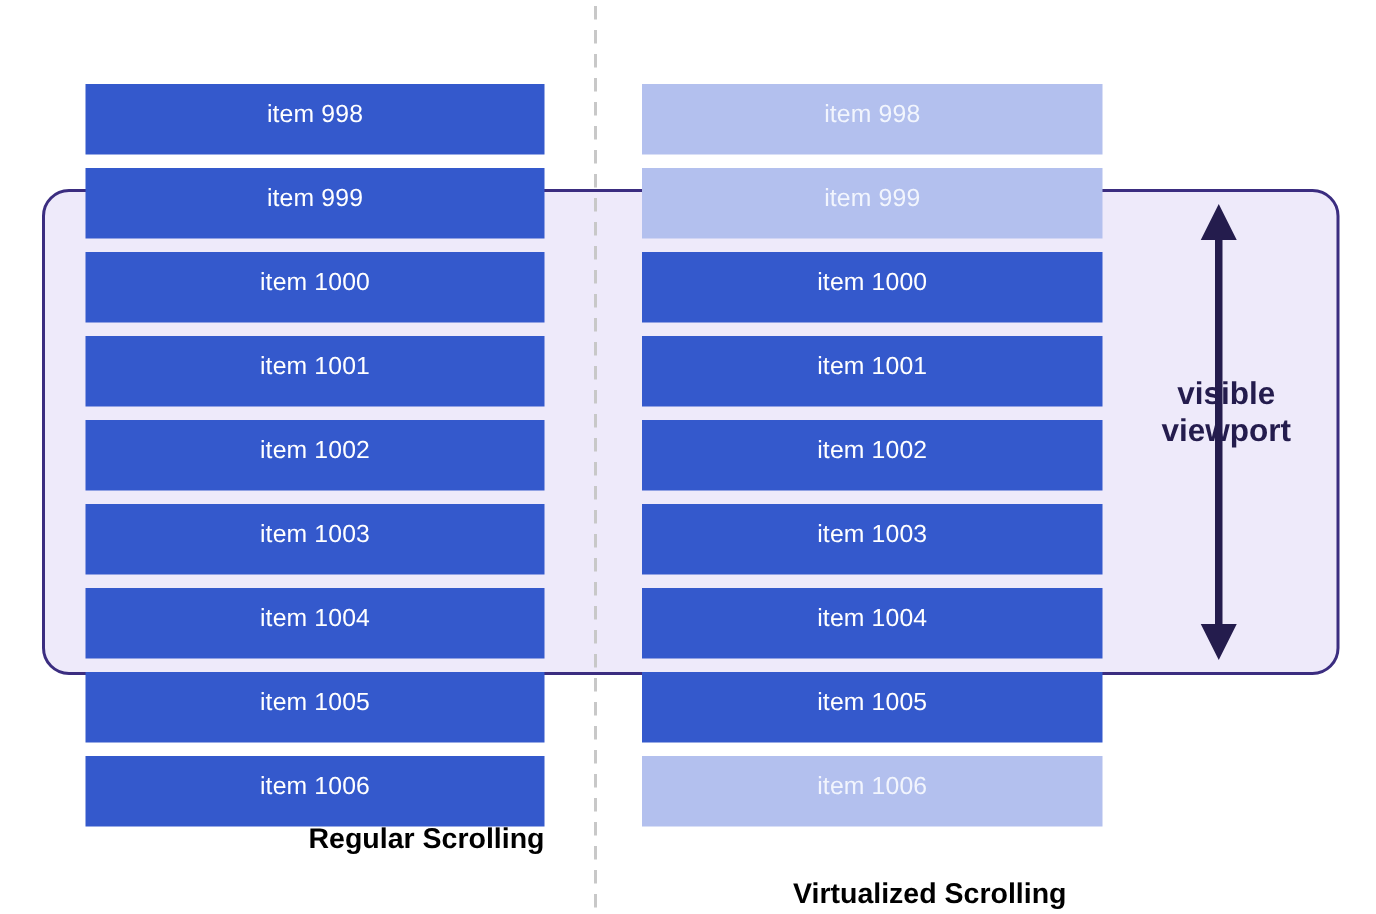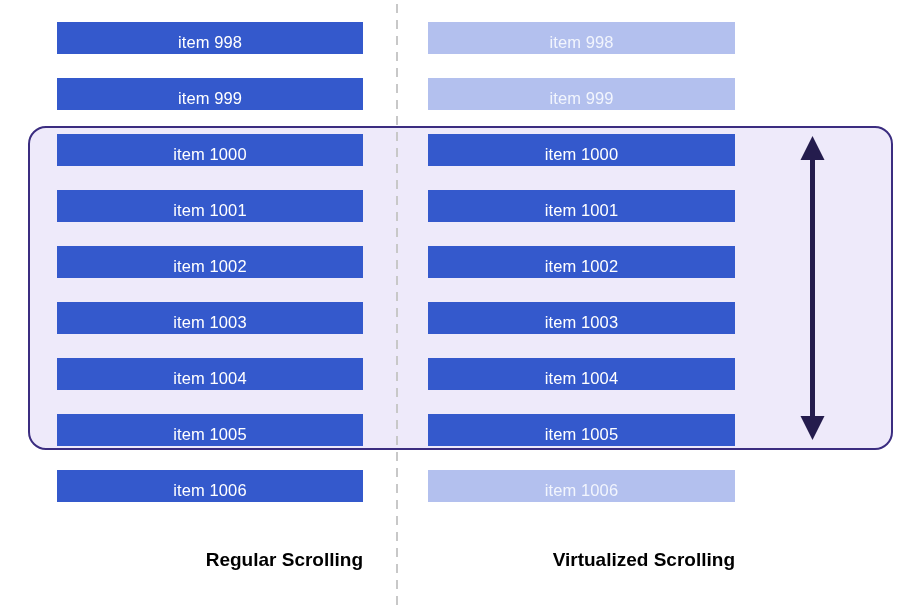--- a/index.html
+++ b/index.html
@@ -50,28 +50,29 @@
 
   
   .items-layer {
     position: absolute;
     left: 0; top: 0;
     width: 917px; height: 609px;
     z-index: 3;
   }
   .item {
     position: absolute;
-    height: 32px;
+    height: 47px;
     line-height: 40px;
     text-align: center;
     color: #ffffff;
     font-size: 16.5px;
     font-family: "Liberation Sans", sans-serif;
     letter-spacing: 0.1px;
     white-space: nowrap;
+    margin-top: 34px;
   }
   .item.col-left  { left: 57px;  width: 306px; }
   .item.col-right { left: 428px; width: 307px; }
   .item.solid  { background: #3459cc; }
   .item.faded  { background: #b3c0ee; color: #f2f5fd; }
 
   
   .arrow-group {
     position: absolute;
     left: 742px;
@@ -103,21 +104,21 @@
     top: 549px;
     color: #000000;
     font-size: 19px;
     font-weight: bold;
     text-align: right;
     font-family: "Liberation Sans", sans-serif;
     white-space: nowrap;
     z-index: 4;
   }
   .caption.col-left  { left: 57px;  width: 306px; }
-  .caption.col-right { left: 428px; width: 307px; }
+  .caption.col-right { left: 404px; width: 307px; margin-top: 37px; }
 </style>
 </head>
 <body>
 
 <div id="diagram">
 
   <div class="viewport-box"></div>
 
   <div class="divider">
       <div class="divider-seg" style="top: 4px; height: 9px;"></div>
@@ -181,19 +182,21 @@
       <div class="item col-right faded" style="top: 470px;">item 1006</div>
     </div>
 
   <div class="arrow-group">
     <svg class="arrow-svg" width="151" height="324" viewBox="0 0 151 324">
       <line x1="70.5" y1="24" x2="70.5" y2="300" stroke="#241c4d" stroke-width="5"></line>
       <polygon points="70.5,10 58.5,34 82.5,34" fill="#241c4d"></polygon>
       <polygon points="70.5,314 58.5,290 82.5,290" fill="#241c4d"></polygon>
     </svg>
     <div class="viewport-label">
+      <div>visible</div>
+      <div>viewport</div>
     </div>
   </div>
 
   <div class="caption col-left">Regular Scrolling</div>
   <div class="caption col-right">Virtualized Scrolling</div>
 
 </div>
 
 </body></html>

